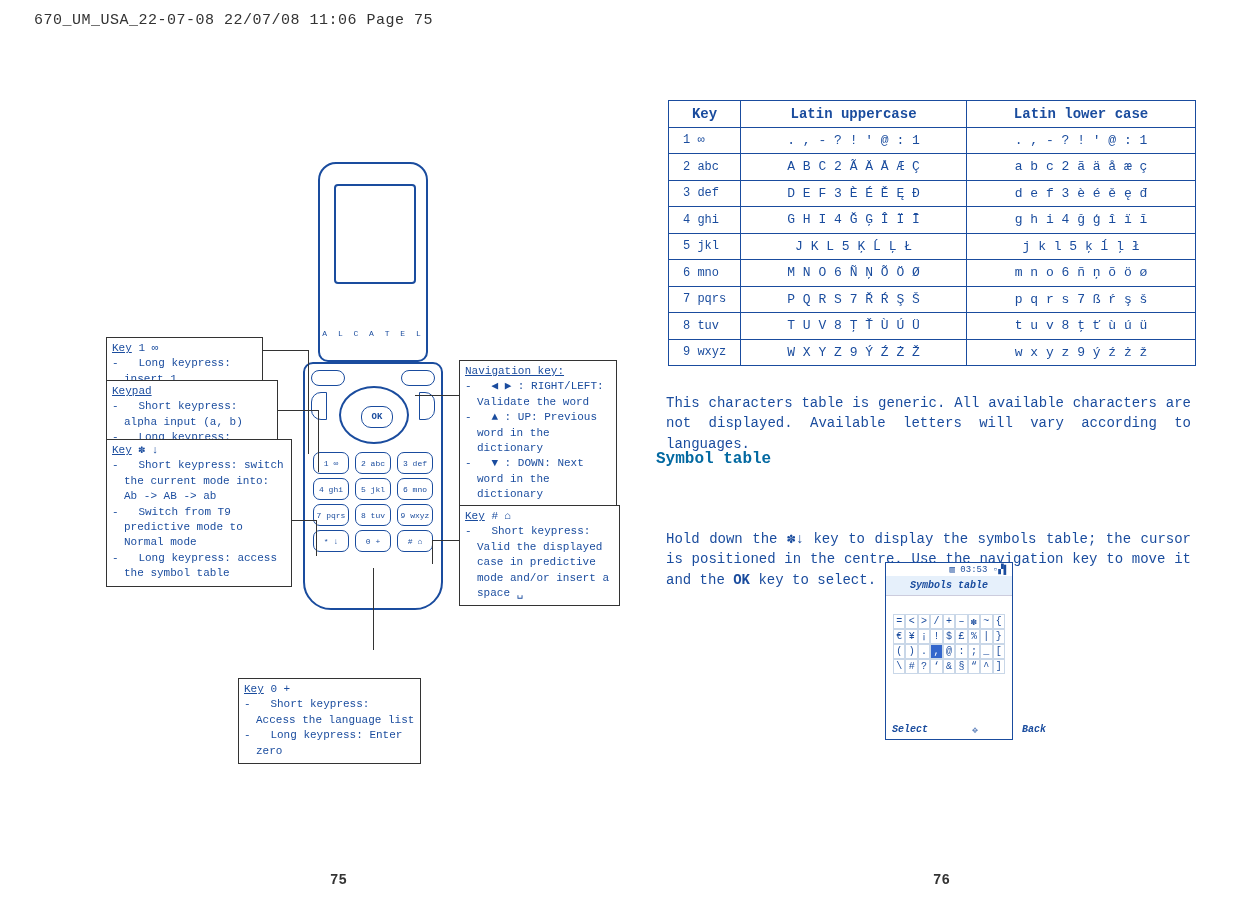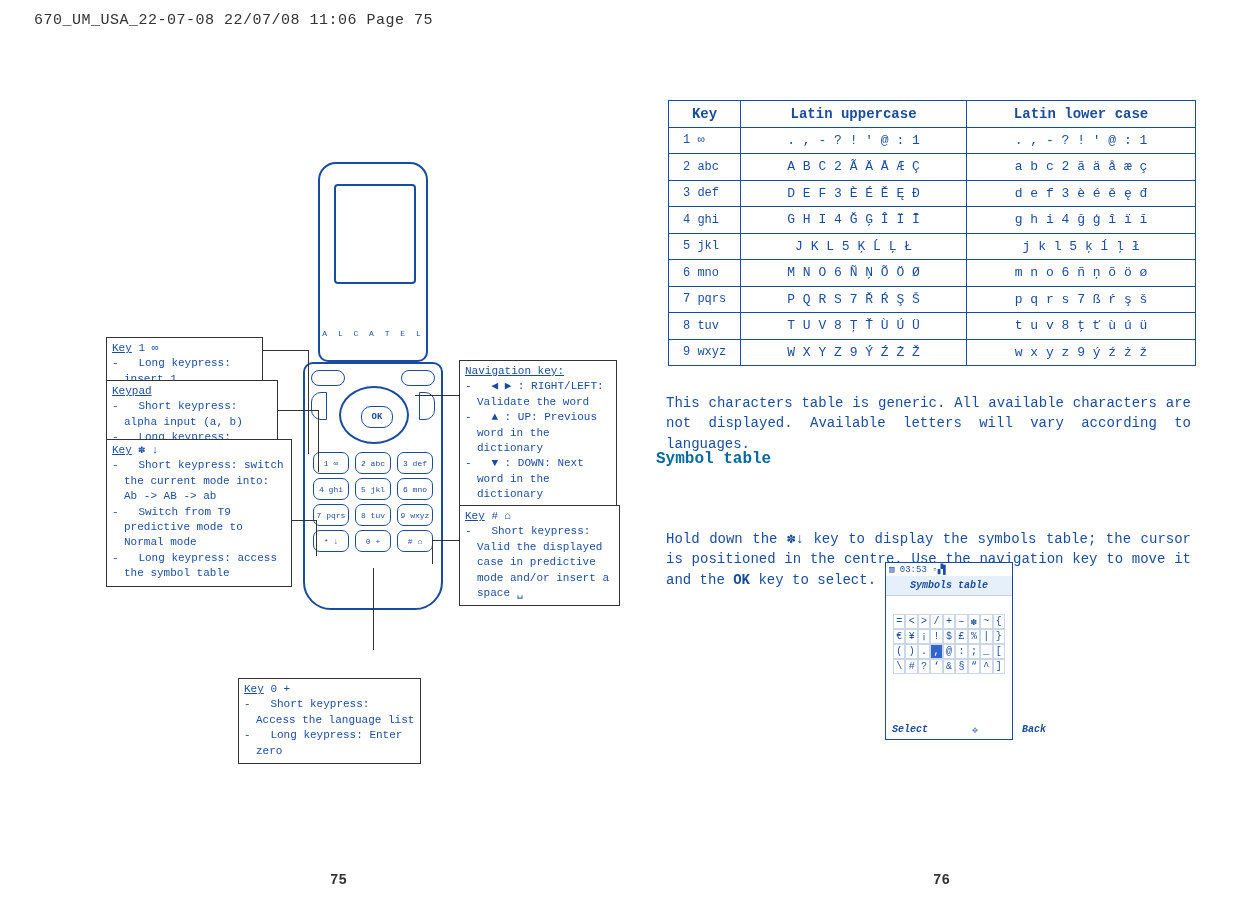--- a/index.html
+++ b/index.html
@@ -180,21 +180,21 @@
   
   .mini-screen {
     position: absolute;
     top: 502px; left: 262px;
     width: 128px; height: 178px;
     border: 1.5px solid #1a4c9e;
     font-size: 10px;
     color: #1a4c9e;
   }
   .mini-header {
-    display: flex; justify-content: flex-start;
+    display: flex; justify-content: flex-end;
     padding: 1px 3px;
     font-size: 9px;
   }
   .mini-title {
     text-align: center;
     font-style: italic;
     font-weight: bold;
     padding: 4px 0;
     background: #e6f0fb;
     border-bottom: 1px solid #ccd;

